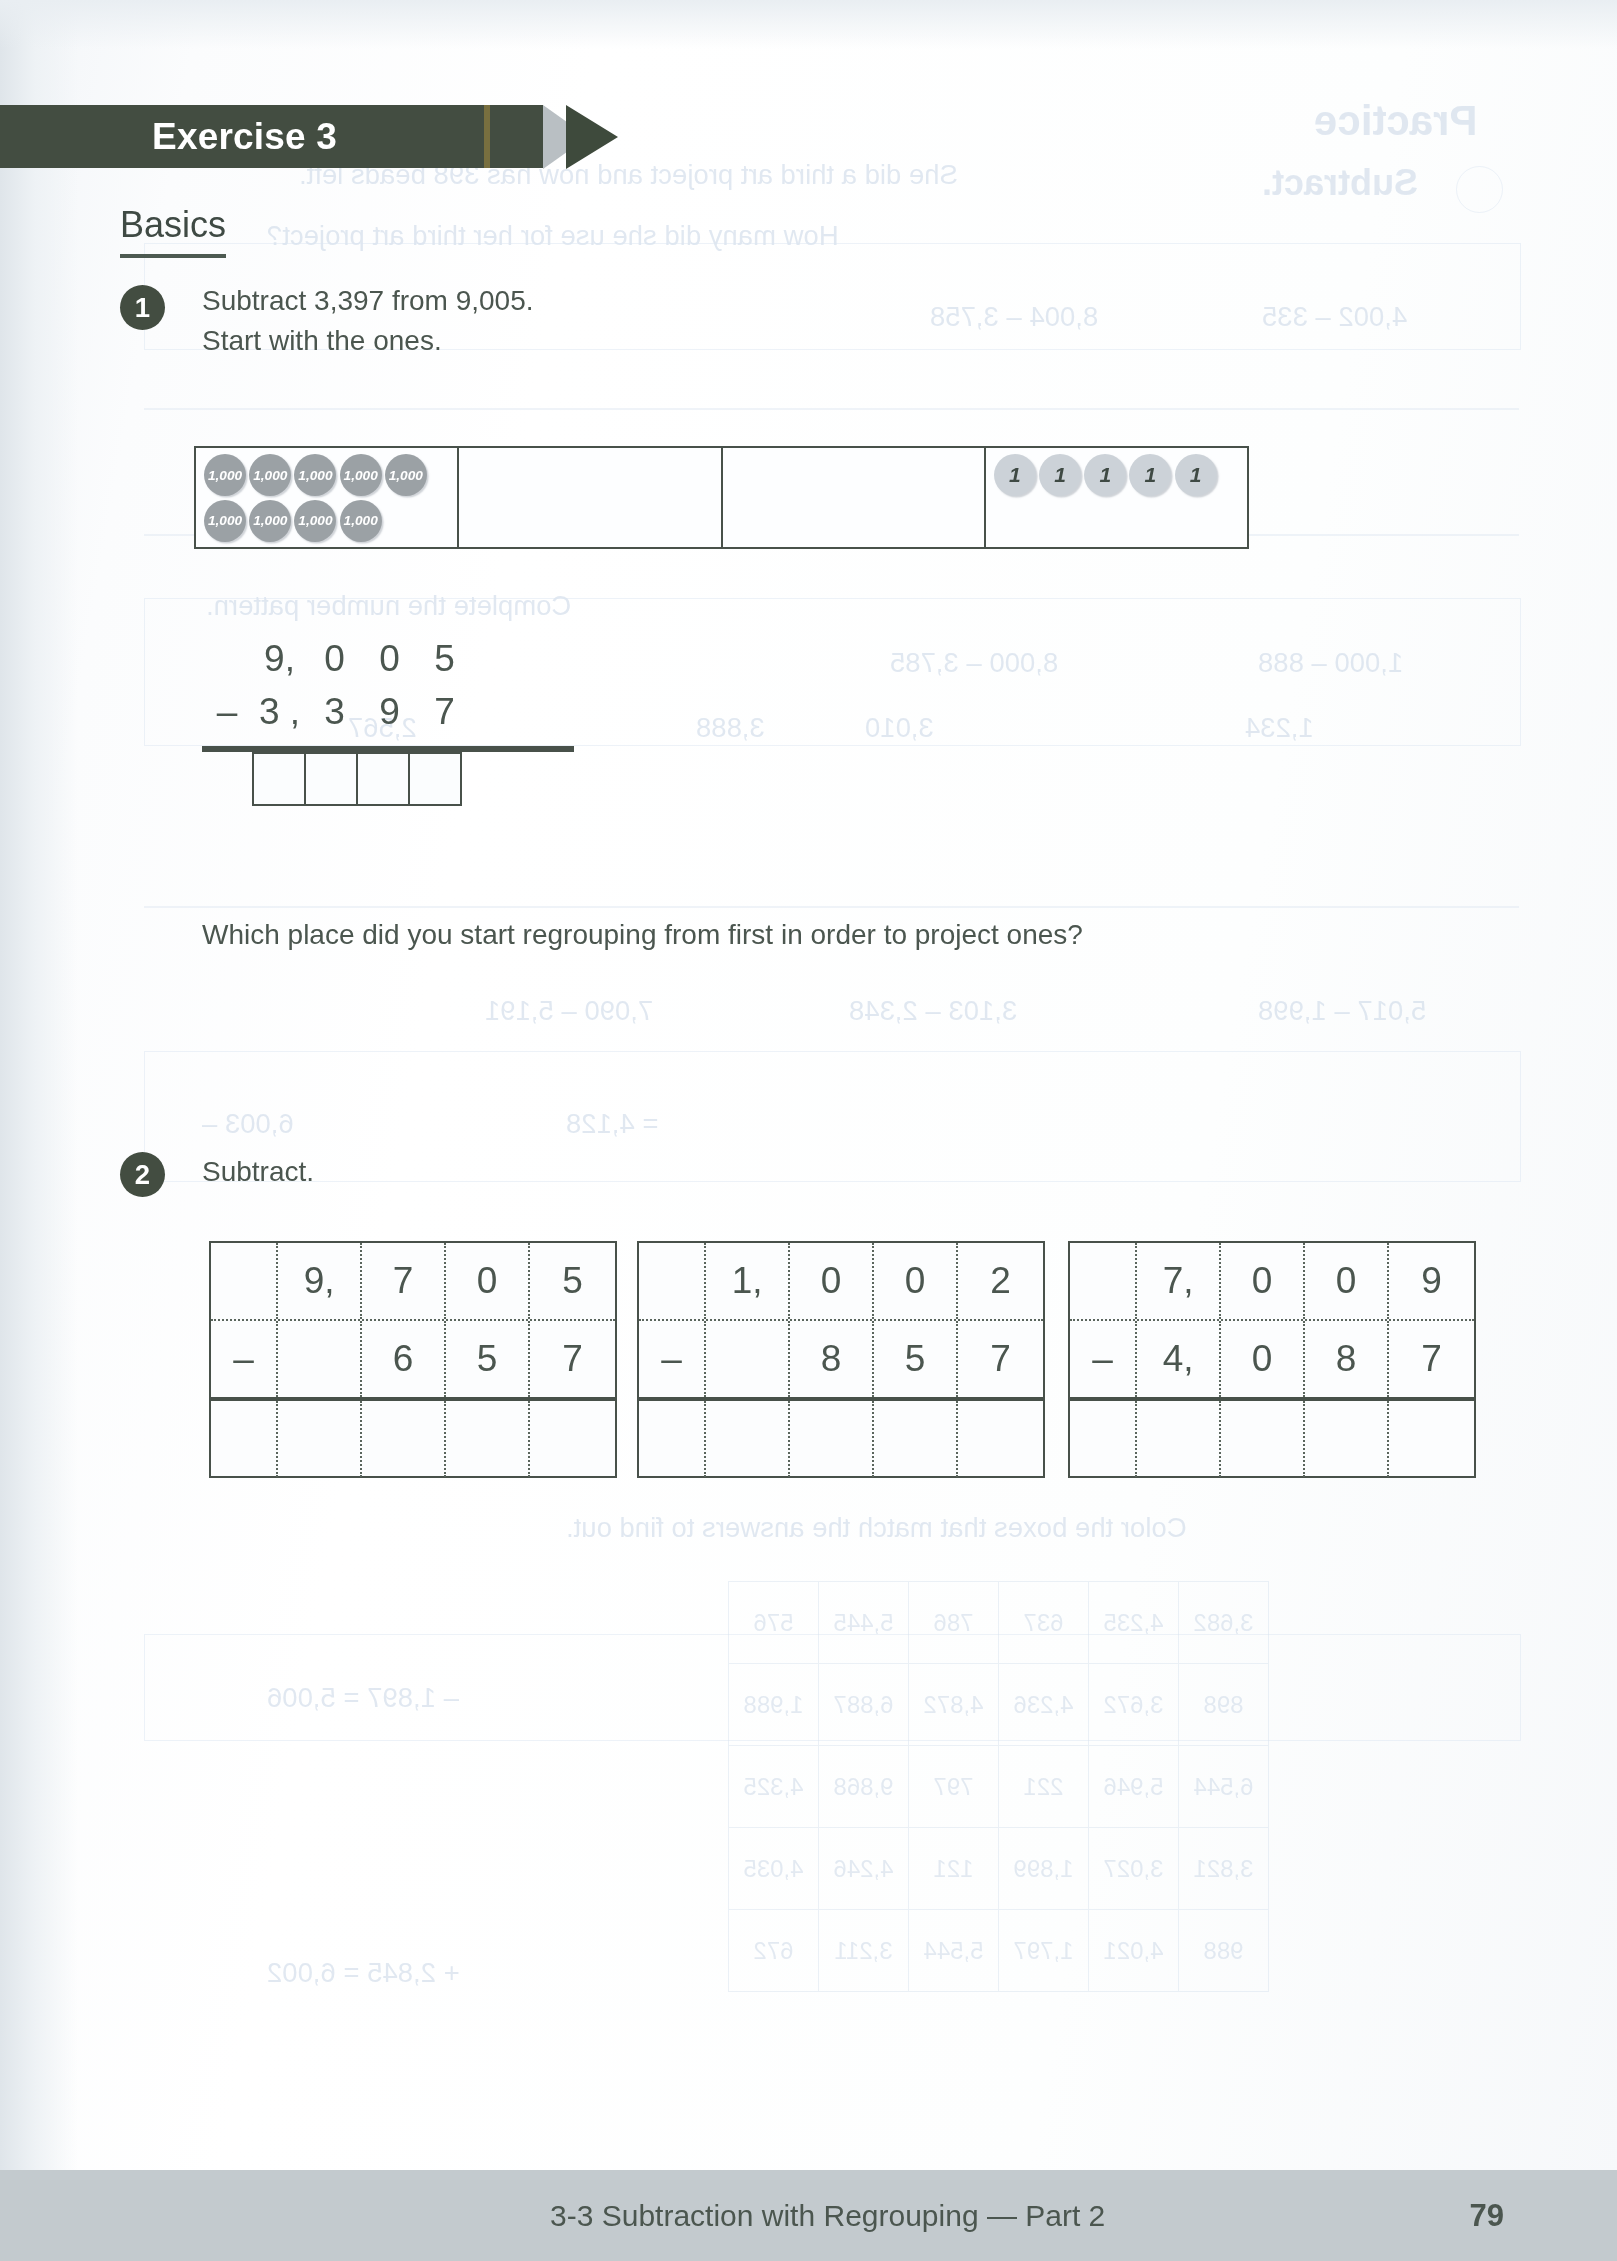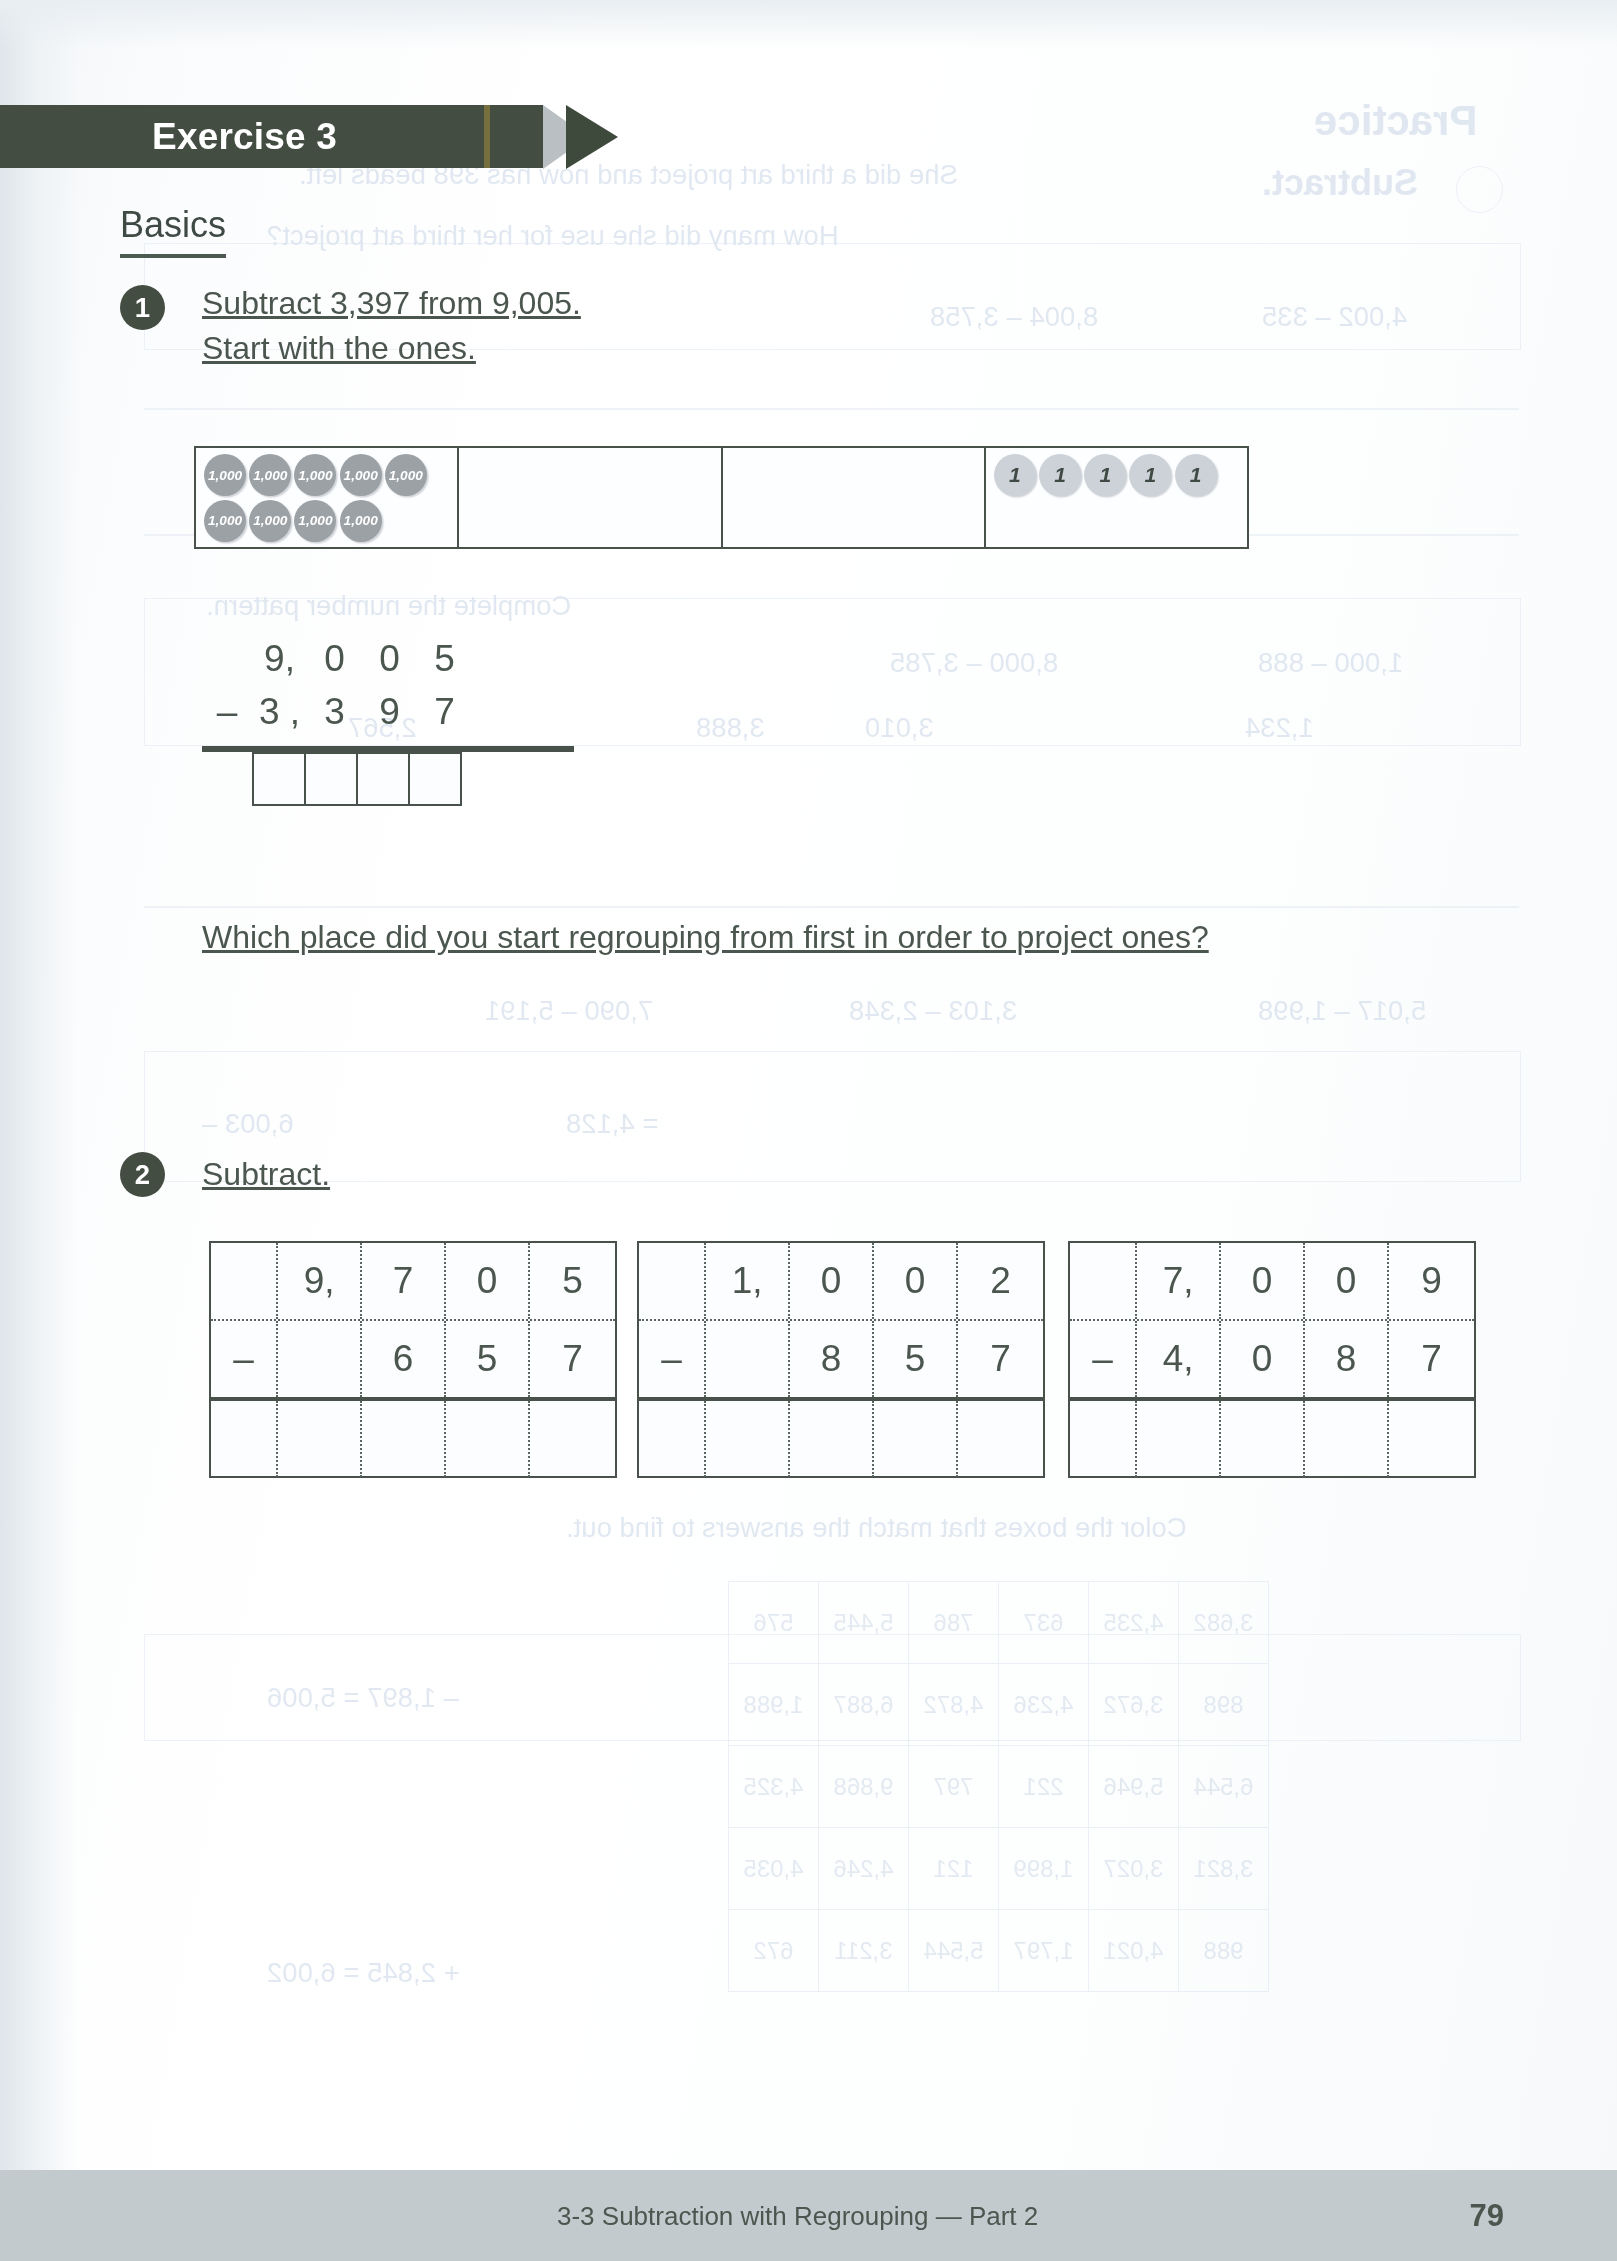--- a/index.html
+++ b/index.html
@@ -105,21 +105,21 @@
 
   
   .qnum{
     position:absolute;
     width:45px;height:45px;border-radius:50%;
     background:#434d41;color:#ffffff;
     font-size:27.5px;font-weight:bold;
     display:flex;align-items:center;justify-content:center;
   }
   .qtext{
-    position:absolute;color:#4b564f;font-size:32px;line-height:1.42;text-decoration:underline;
+    position:absolute;color:#4b564f;font-size:28px;line-height:1.42;
   }
 
   
   #pv-chart{
     position:absolute;left:194px;top:446px;
     width:1051px;height:99px;
     border:2.4px solid #48514a;
     display:flex;
     background:#fdfeff;
   }
@@ -197,21 +197,21 @@
   
   #footer{
     position:absolute;left:0;bottom:0;width:1617px;height:91px;
     background:#c3cace;
   }
   #footer-inner{
     position:absolute;left:0;top:0;width:100%;height:100%;
   }
   #footer-title{
     position:absolute;left:550px;top:50%;transform:translateY(-50%);
-    color:#4b564f;font-size:26px;margin-left:7px;
+    color:#4b564f;font-size:30px;
   }
   #footer-page{
     position:absolute;right:113px;top:50%;transform:translateY(-50%);
     color:#4b564f;font-size:31px;font-weight:bold;
   }
 </style>
 </head>
 <body>
 
 <div id="page">

